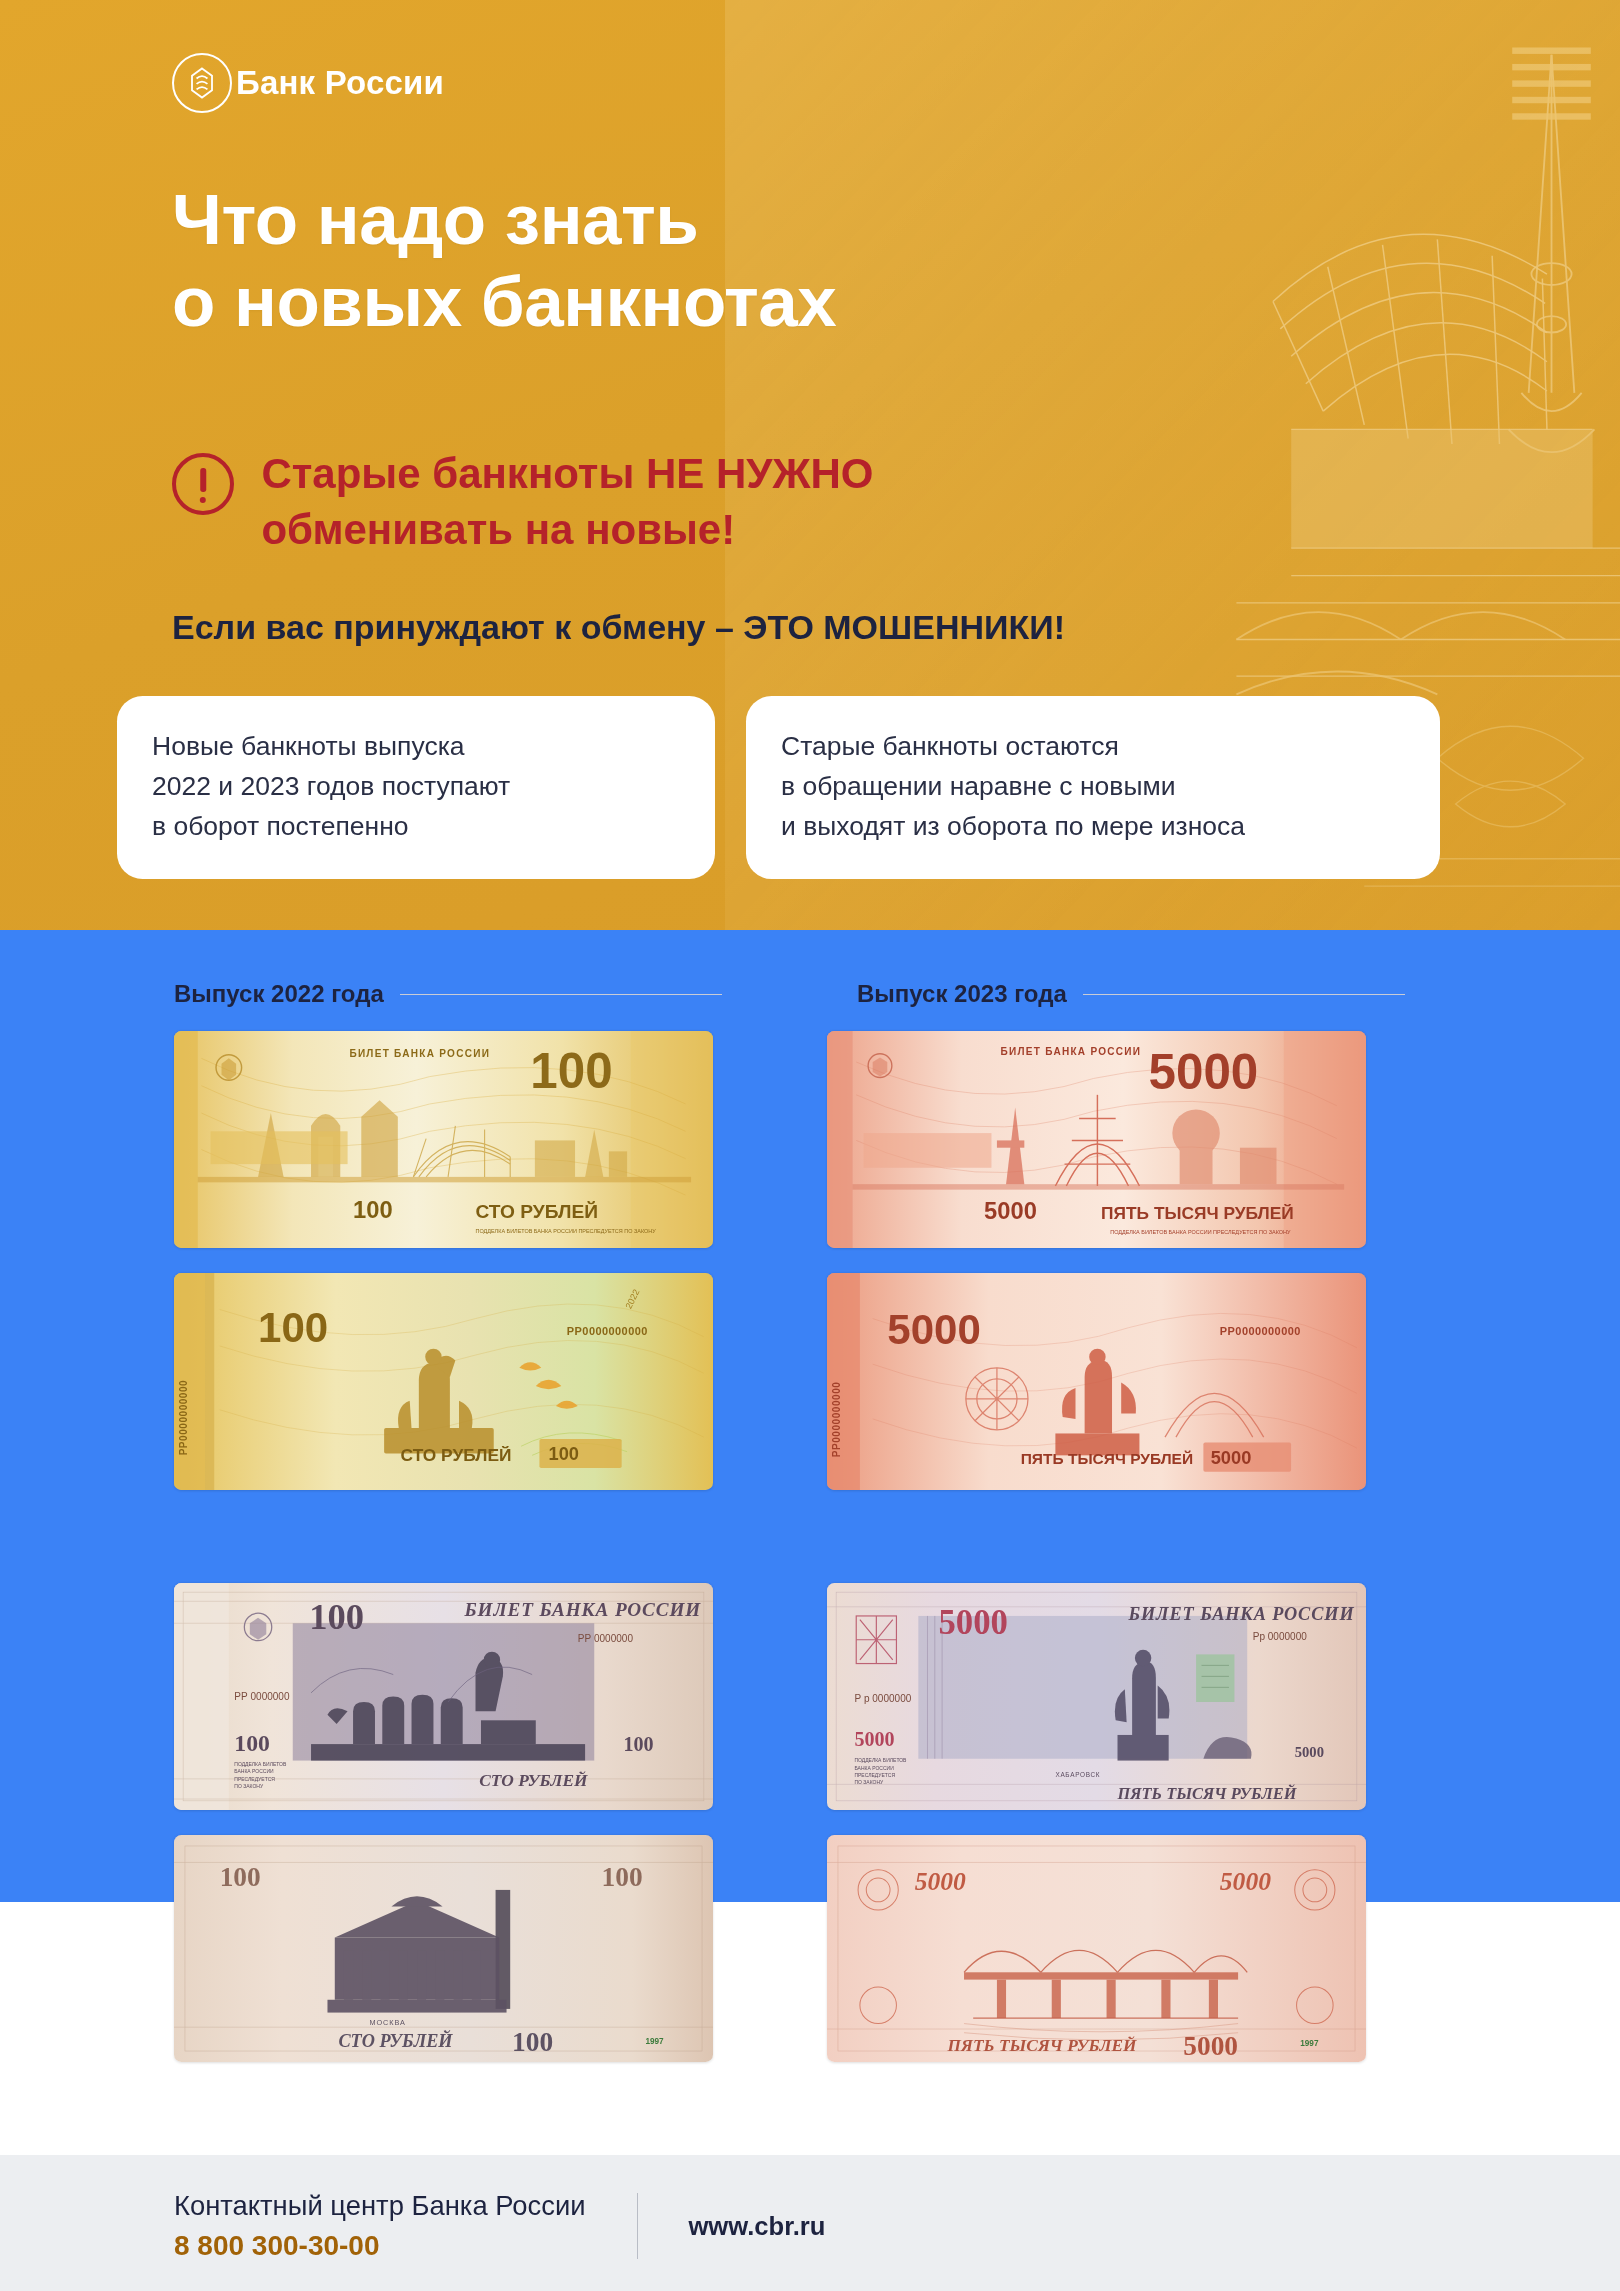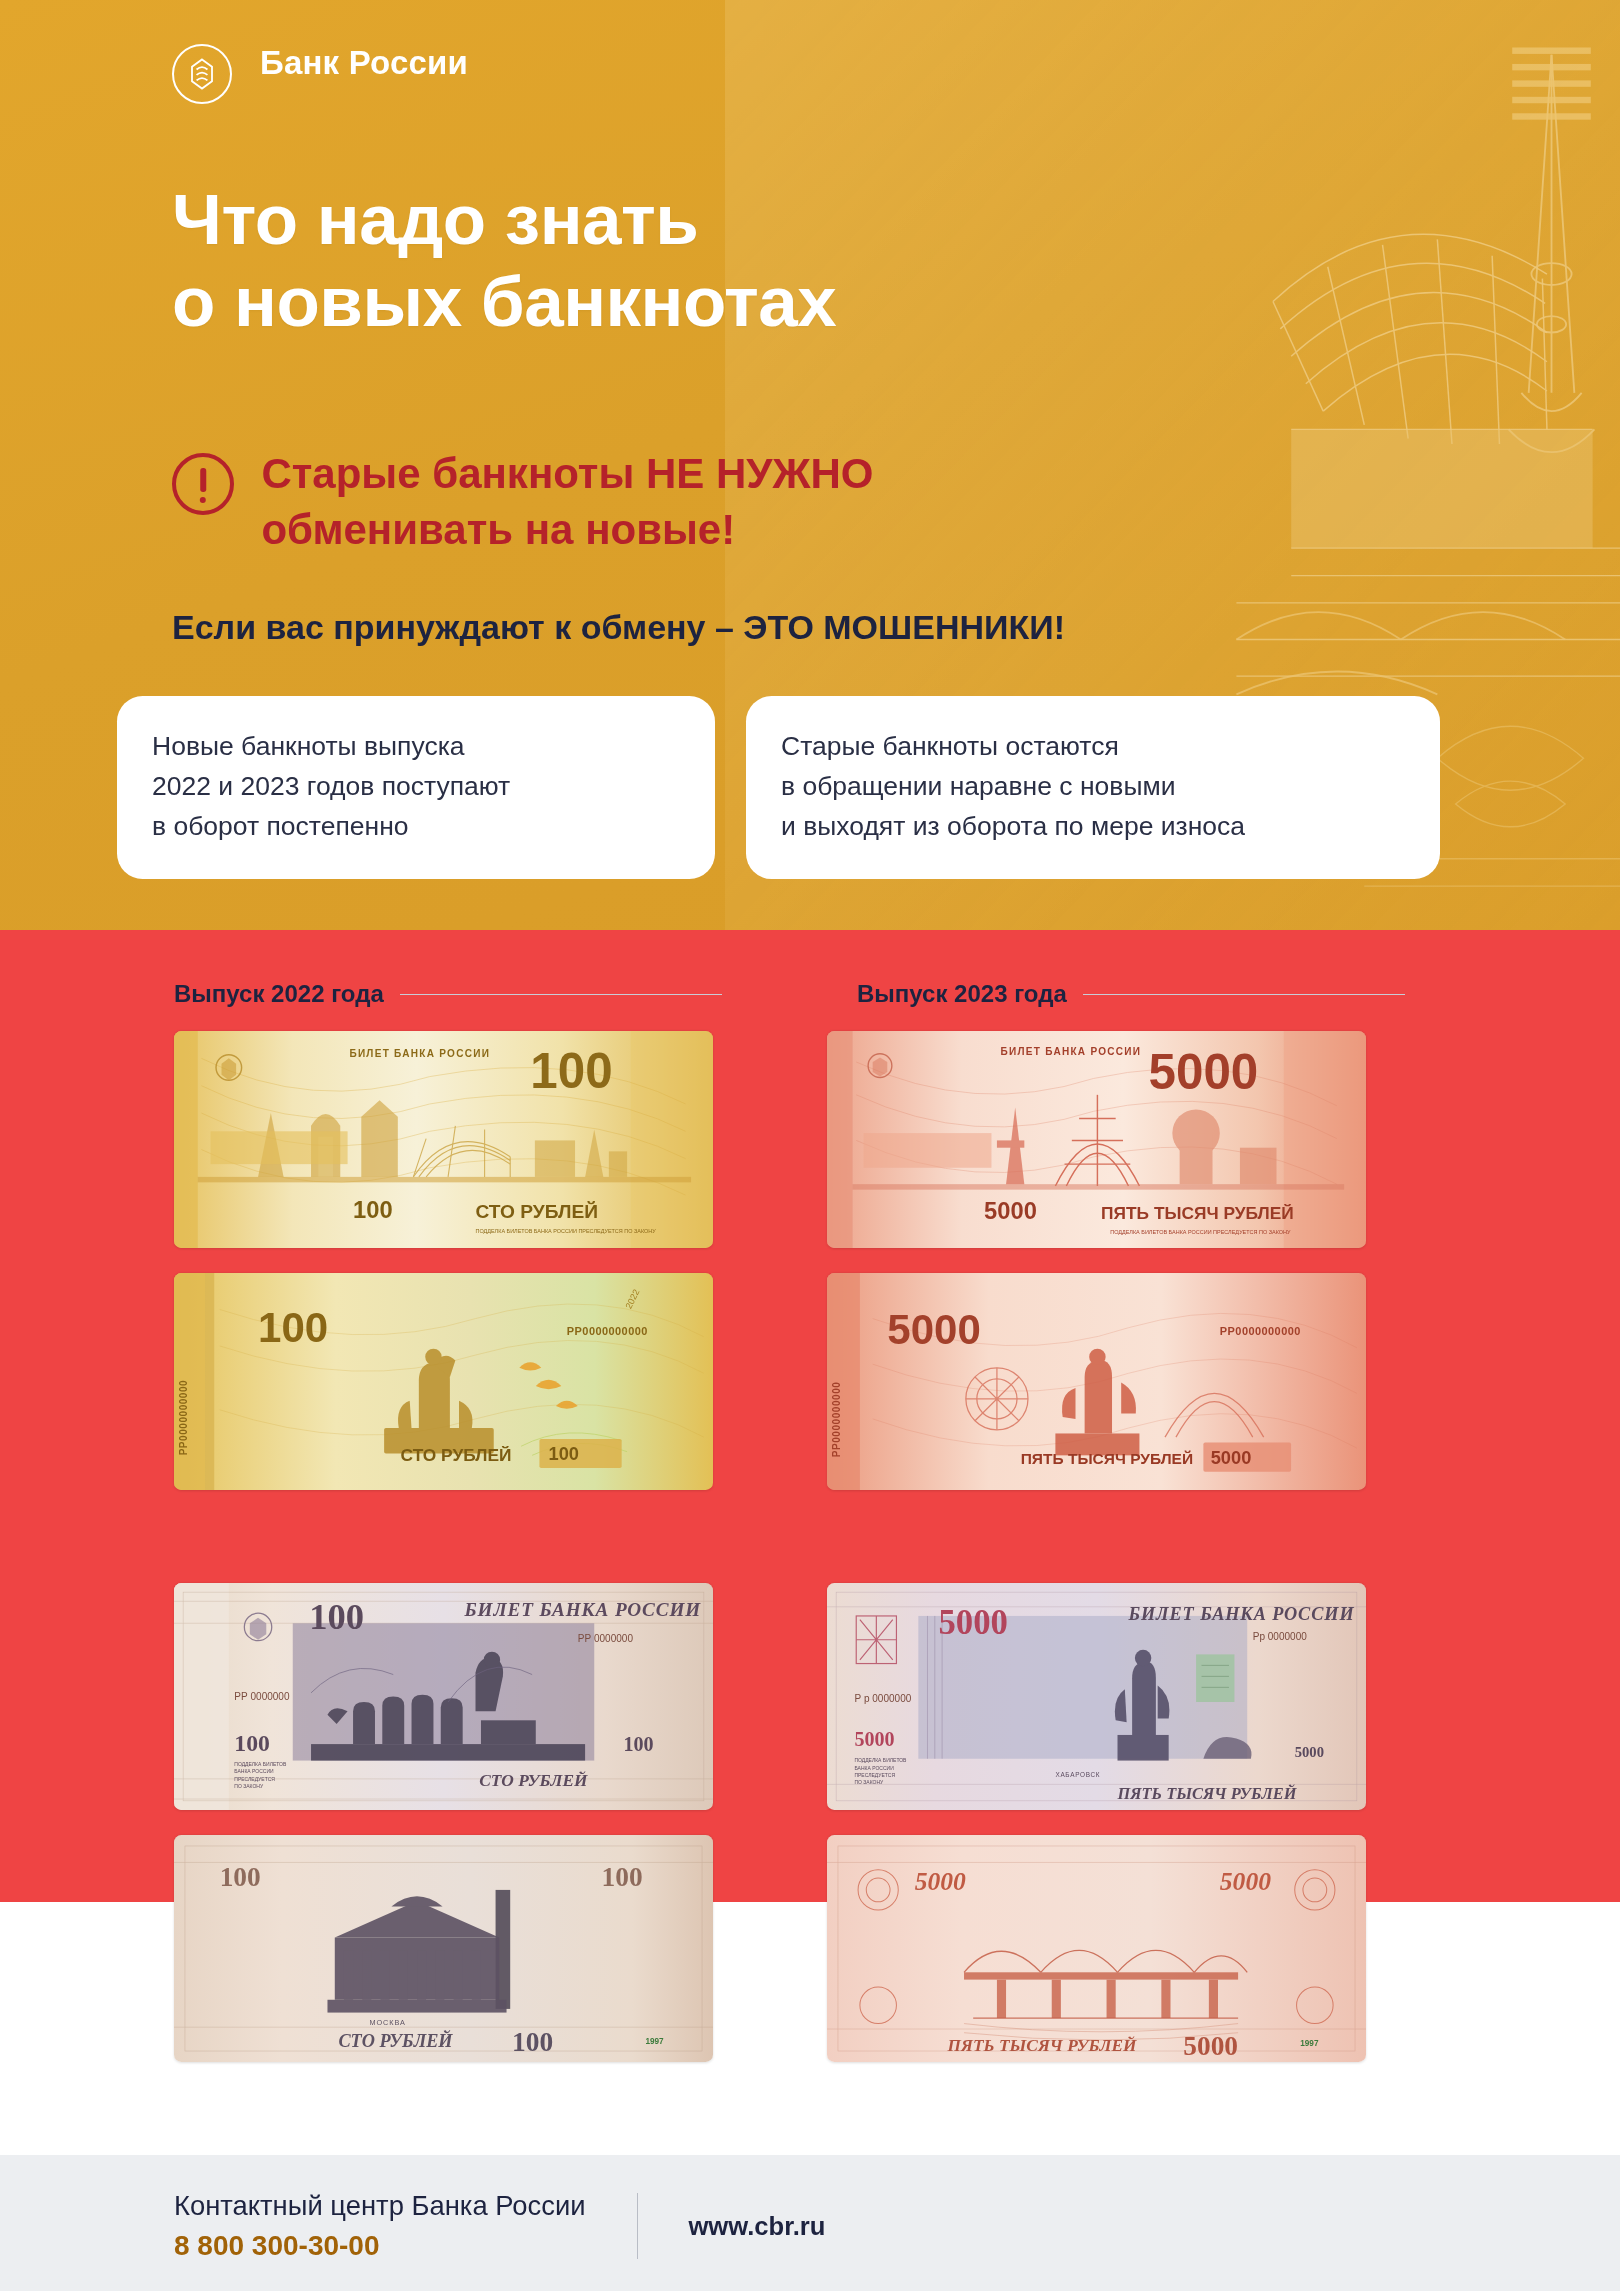--- a/index.html
+++ b/index.html
@@ -23,22 +23,22 @@
   }
   .header-art {
     position: absolute;
     right: 0; top: 0;
     width: 895px; height: 930px;
     opacity: 0.55;
     pointer-events: none;
   }
   .logo-row {
     position: absolute;
-    left: 172px; top: 44px;
-    display: flex; align-items: flex-start; gap: 28px;
+    left: 172px; top: 53px;
+    display: flex; align-items: center; gap: 4px;
   }
   .logo-mark {
     width: 60px; height: 60px;
     border: 2.7px solid #ffffff;
     border-radius: 50%;
     display: flex; align-items: center; justify-content: center;
   }
   .logo-text {
     color: #ffffff;
     font-size: 33px;
@@ -122,21 +122,21 @@
     white-space: pre-line;
   }
   .card-1 { width: 598px; }
   .card-2 { width: 694px; }
 
   
   .body-area {
     position: absolute;
     top: 930px; left: 0;
     width: 1620px; height: 972px;
-    background: #ef4444;
+    background: #3b82f6;
   }
 
   .section-head {
     display: flex; align-items: center; gap: 16.4px;
     color: #1d2340;
     font-size: 24px;
     font-weight: bold;
   }
   .section-head .rule {
     flex: 1 1 auto;

